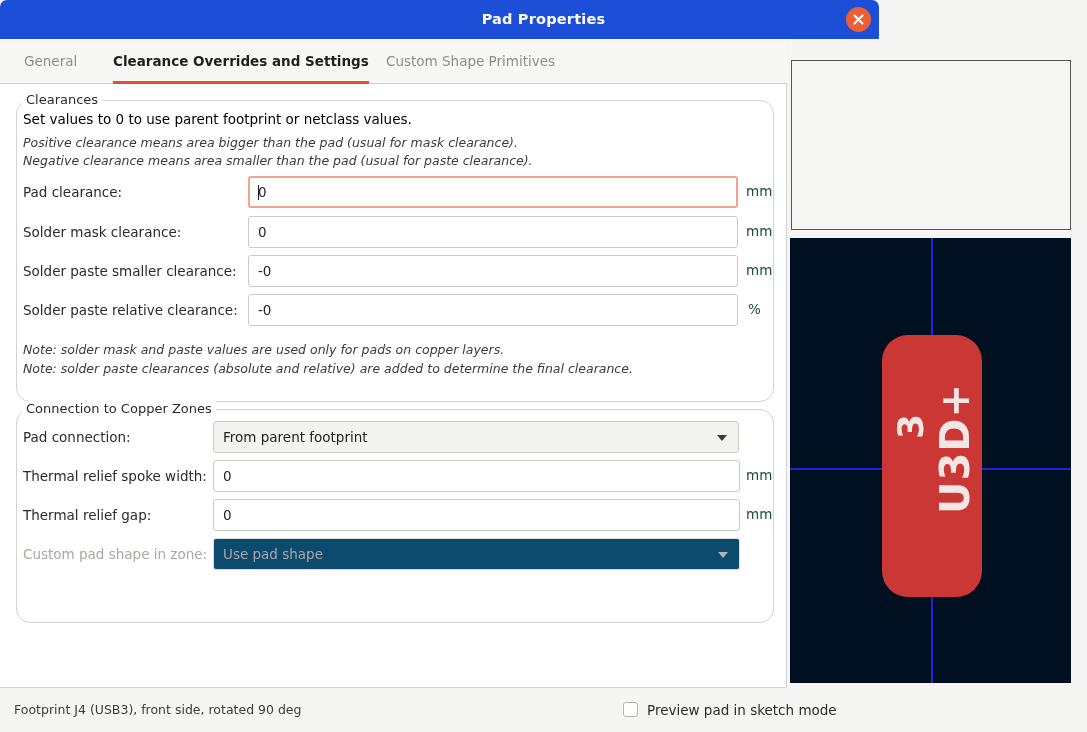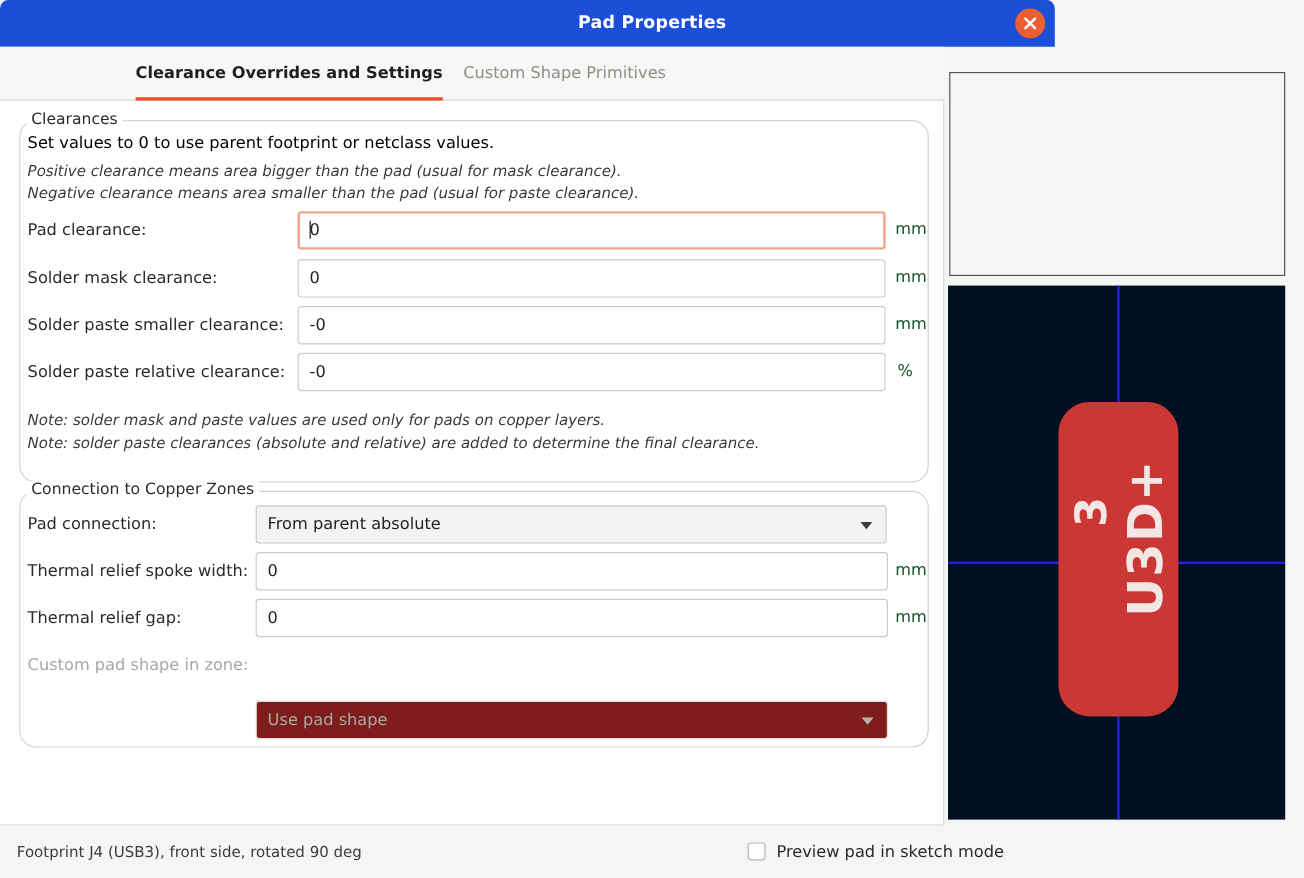--- a/index.html
+++ b/index.html
@@ -166,25 +166,24 @@
     border: 1px solid #cbcbc6;
     border-radius: 3px;
     font-size: 13.5px;
     color: #232323;
     line-height: 30px;
     padding: 0 9px;
     white-space: nowrap;
     cursor: pointer;
   }
   .dropdown.disabled {
-    background: #7f1d1d;
+    background: #0c4a6e;
     color: #a8a8a4;
     border-color: #dcdcd8;
     cursor: default;
-    margin-top: 46px;
   }
   .caret-down {
     position: absolute;
     right: 11px; top: 13px;
     width: 0; height: 0;
     border-left: 5px solid transparent;
     border-right: 5px solid transparent;
     border-top: 6px solid #3b3b3b;
   }
   .dropdown.disabled .caret-down { border-top-color: #b3b3af; }
@@ -286,20 +285,21 @@
   <div class="titlebar">
     <div class="titlebar-title">Pad Properties</div>
     <div class="close-btn">
       <svg width="25" height="25" viewBox="0 0 25 25" aria-hidden="true">
         <path d="M8.5 8.5 L16.5 16.5 M16.5 8.5 L8.5 16.5" stroke="#ffffff" stroke-width="2" stroke-linecap="round"></path>
       </svg>
     </div>
   </div>
 
   <div class="tabstrip">
+    <div class="tab" id="tab-general">General</div>
     <div class="tab active" id="tab-clearance">Clearance Overrides and Settings</div>
     <div class="tab" id="tab-custom">Custom Shape Primitives</div>
   </div>
 
   <div class="content">
 
     <div class="groupbox" id="gb-clearances">
       <div class="groupbox-title">Clearances</div>
 
       <div class="hint-bold" style="left:6px; top:10px;">Set values to 0 to use parent footprint or netclass values.</div>
@@ -323,21 +323,21 @@
       <div class="unit" style="left:731px; top:200px;">%</div>
 
       <div class="hint-italic" style="left:6px; top:241px;">Note: solder mask and paste values are used only for pads on copper layers.</div>
       <div class="hint-italic" style="left:6px; top:260px;">Note: solder paste clearances (absolute and relative) are added to determine the final clearance.</div>
     </div>
 
     <div class="groupbox" id="gb-connection">
       <div class="groupbox-title">Connection to Copper Zones</div>
 
       <div class="field-label" style="left:6px; top:18px;">Pad connection:</div>
-      <div class="dropdown" style="left:196px; top:11px; width:526px;"><span>From parent absolute</span><span class="caret-down"></span></div>
+      <div class="dropdown" style="left:196px; top:11px; width:526px;"><span>From parent footprint</span><span class="caret-down"></span></div>
 
       <div class="field-label" style="left:6px; top:57px;">Thermal relief spoke width:</div>
       <div class="textinput" style="left:196px; top:50px; width:527px;">0</div>
       <div class="unit" style="left:729px; top:57px;">mm</div>
 
       <div class="field-label" style="left:6px; top:96px;">Thermal relief gap:</div>
       <div class="textinput" style="left:196px; top:89px; width:527px;">0</div>
       <div class="unit" style="left:729px; top:96px;">mm</div>
 
       <div class="field-label disabled" style="left:6px; top:135px;">Custom pad shape in zone:</div>

